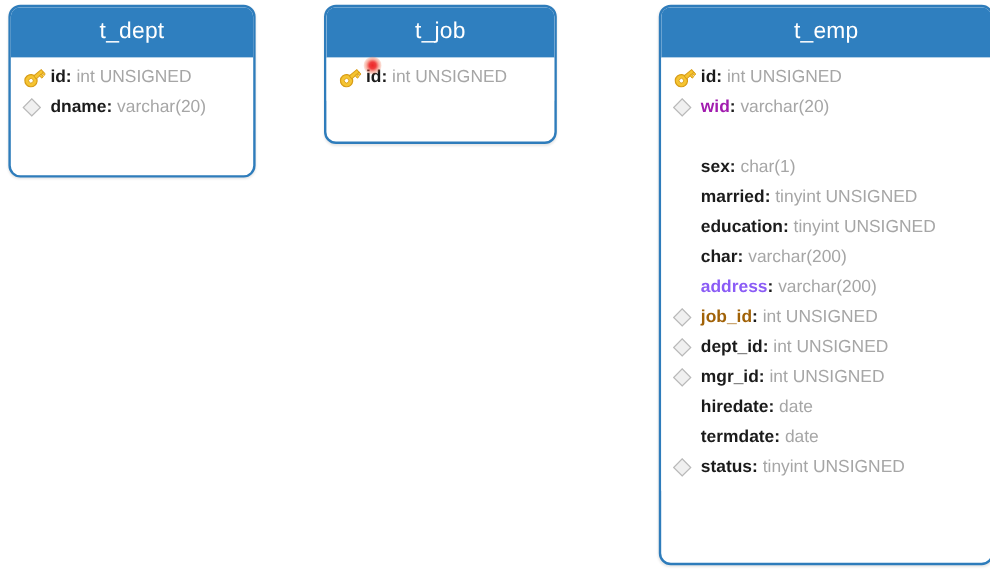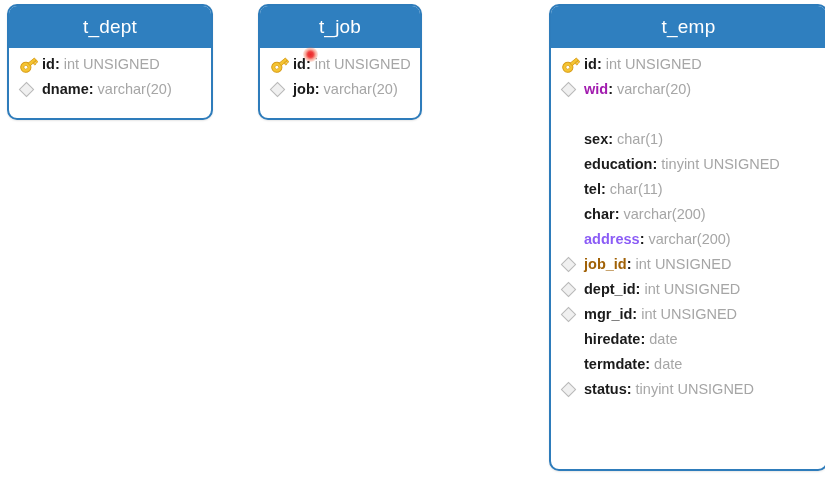--- a/index.html
+++ b/index.html
@@ -115,21 +115,21 @@
                 rgba(238,70,40,0.45) 48%,
                 rgba(240,110,60,0.16) 70%,
                 rgba(255,255,255,0) 100%);
     pointer-events: none;
   }
 </style>
 </head>
 <body>
 
 <div id="canvas">
-    <div class="entity" style="left: 7px; top: 4px; width: 206px; height: 116px; border-color: rgb(46, 124, 187);">
+    <div class="entity" style="left: 7px; top: 4px; width: 206px; height: 144px; border-color: rgb(46, 124, 187);">
       <div class="entity-header" style="background: rgb(47, 127, 191);">t_dept</div>
       <div class="entity-body">
         <div class="col-row">
           <span class="col-icon">
             <svg class="icon-key" viewBox="0 0 19 16" xmlns="http://www.w3.org/2000/svg">
               <g transform="rotate(-40 9.5 8)">
                 <circle cx="6" cy="8" r="5.1" fill="#f5c431" stroke="#d79c18" stroke-width="1"></circle>
                 <circle cx="6" cy="8" r="1.9" fill="#ffffff" stroke="#d79c18" stroke-width="0.7"></circle>
                 <rect x="10.3" y="6.4" width="8.2" height="3.2" fill="#f5c431" stroke="#d79c18" stroke-width="0.8"></rect>
                 <rect x="14.2" y="9.2" width="1.9" height="2.9" fill="#f5c431" stroke="#d79c18" stroke-width="0.7"></rect>
@@ -140,43 +140,37 @@
           <span class="col-text"><span class="col-name" style="color: rgb(27, 27, 27);">id</span><span class="col-sep">:</span><span class="col-type" style="color: rgb(166, 166, 166);">int UNSIGNED</span></span>
         </div>
         <div class="col-row">
           <span class="col-icon">
             <span class="icon-diamond"></span>
           </span>
           <span class="col-text"><span class="col-name" style="color: rgb(27, 27, 27);">dname</span><span class="col-sep">:</span><span class="col-type" style="color: rgb(166, 166, 166);">varchar(20)</span></span>
         </div>
       </div>
     </div>
-    <div class="entity" style="left: 258px; top: 4px; width: 164px; height: 116px; border-color: rgb(46, 124, 187);">
+    <div class="entity" style="left: 270px; top: 4px; width: 194px; height: 116px; border-color: rgb(46, 124, 187);">
       <div class="entity-header" style="background: rgb(47, 127, 191);">t_job</div>
       <div class="entity-body">
         <div class="col-row">
           <span class="col-icon">
             <svg class="icon-key" viewBox="0 0 19 16" xmlns="http://www.w3.org/2000/svg">
               <g transform="rotate(-40 9.5 8)">
                 <circle cx="6" cy="8" r="5.1" fill="#f5c431" stroke="#d79c18" stroke-width="1"></circle>
                 <circle cx="6" cy="8" r="1.9" fill="#ffffff" stroke="#d79c18" stroke-width="0.7"></circle>
                 <rect x="10.3" y="6.4" width="8.2" height="3.2" fill="#f5c431" stroke="#d79c18" stroke-width="0.8"></rect>
                 <rect x="14.2" y="9.2" width="1.9" height="2.9" fill="#f5c431" stroke="#d79c18" stroke-width="0.7"></rect>
                 <rect x="17.0" y="9.2" width="1.7" height="2.4" fill="#f5c431" stroke="#d79c18" stroke-width="0.7"></rect>
               </g>
             </svg>
           </span>
           <span class="col-text"><span class="col-name" style="color: rgb(27, 27, 27);">id</span><span class="col-sep">:</span><span class="col-type" style="color: rgb(166, 166, 166);">int UNSIGNED</span></span>
         </div>
-        <div class="col-row">
-          <span class="col-icon">
-            <span class="icon-diamond"></span>
-          </span>
-          <span class="col-text"><span class="col-name" style="color: rgb(27, 27, 27);">job</span><span class="col-sep">:</span><span class="col-type" style="color: rgb(166, 166, 166);">varchar(20)</span></span>
-        </div>
       </div>
     </div>
     <div class="entity" style="left: 549px; top: 4px; width: 279px; height: 467px; border-color: rgb(46, 124, 187);">
       <div class="entity-header" style="background: rgb(47, 127, 191);">t_emp</div>
       <div class="entity-body">
         <div class="col-row">
           <span class="col-icon">
             <svg class="icon-key" viewBox="0 0 19 16" xmlns="http://www.w3.org/2000/svg">
               <g transform="rotate(-40 9.5 8)">
                 <circle cx="6" cy="8" r="5.1" fill="#f5c431" stroke="#d79c18" stroke-width="1"></circle>
@@ -197,25 +191,25 @@
         </div>
         <div class="col-row">
           <span class="col-icon icon-none"></span>
         </div>
         <div class="col-row">
           <span class="col-icon icon-none"></span>
           <span class="col-text"><span class="col-name" style="color: rgb(27, 27, 27);">sex</span><span class="col-sep">:</span><span class="col-type" style="color: rgb(166, 166, 166);">char(1)</span></span>
         </div>
         <div class="col-row">
           <span class="col-icon icon-none"></span>
+          <span class="col-text"><span class="col-name" style="color: rgb(27, 27, 27);">married</span><span class="col-sep">:</span><span class="col-type" style="color: rgb(166, 166, 166);">tinyint UNSIGNED</span></span>
+        </div>
+        <div class="col-row">
+          <span class="col-icon icon-none"></span>
           <span class="col-text"><span class="col-name" style="color: rgb(27, 27, 27); text-align: center;">education</span><span class="col-sep">:</span><span class="col-type" style="color: rgb(166, 166, 166);">tinyint UNSIGNED</span></span>
-        </div>
-        <div class="col-row">
-          <span class="col-icon icon-none"></span>
-          <span class="col-text"><span class="col-name" style="color: rgb(27, 27, 27);">tel</span><span class="col-sep">:</span><span class="col-type" style="color: rgb(166, 166, 166);">char(11)</span></span>
         </div>
         <div class="col-row">
           <span class="col-icon icon-none"></span>
           <span class="col-text"><span class="col-name" style="color: rgb(27, 27, 27);">char</span><span class="col-sep">:</span><span class="col-type" style="color: rgb(166, 166, 166);">varchar(200)</span></span>
         </div>
         <div class="col-row">
           <span class="col-icon icon-none"></span>
           <span class="col-text"><span class="col-name" style="color: #8b5cf6;">address</span><span class="col-sep">:</span><span class="col-type" style="color: rgb(166, 166, 166);">varchar(200)</span></span>
         </div>
         <div class="col-row">

